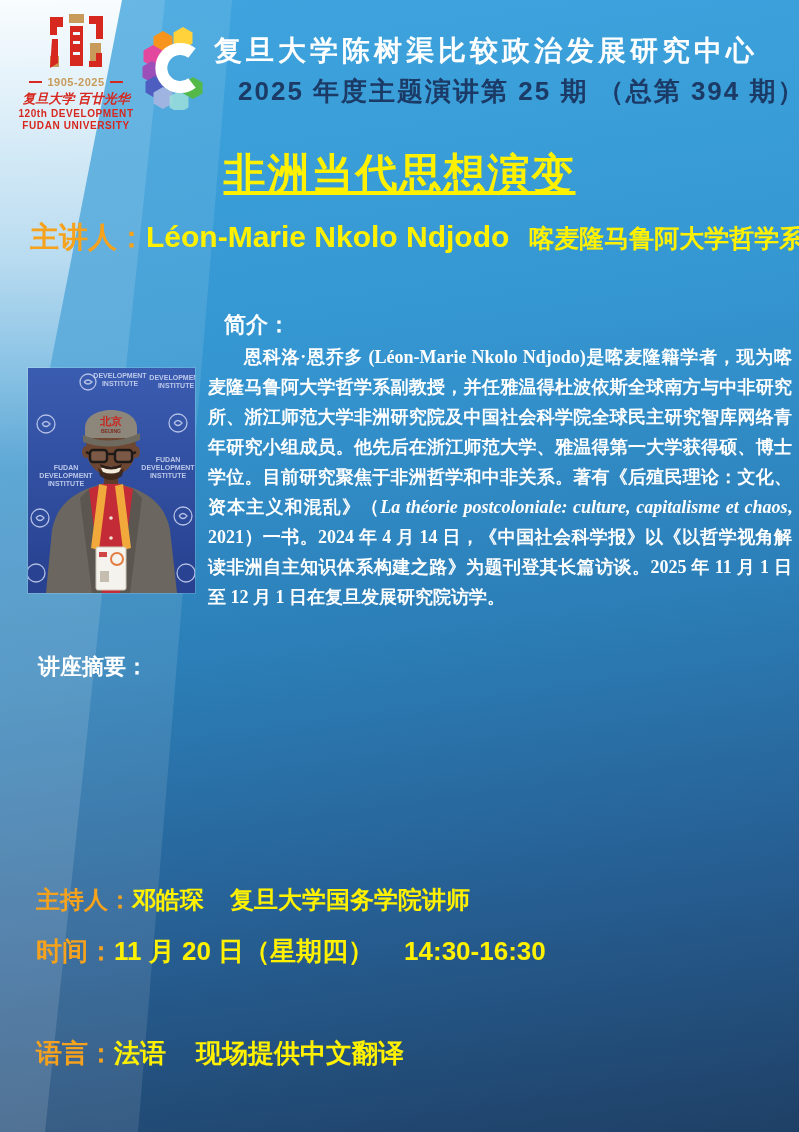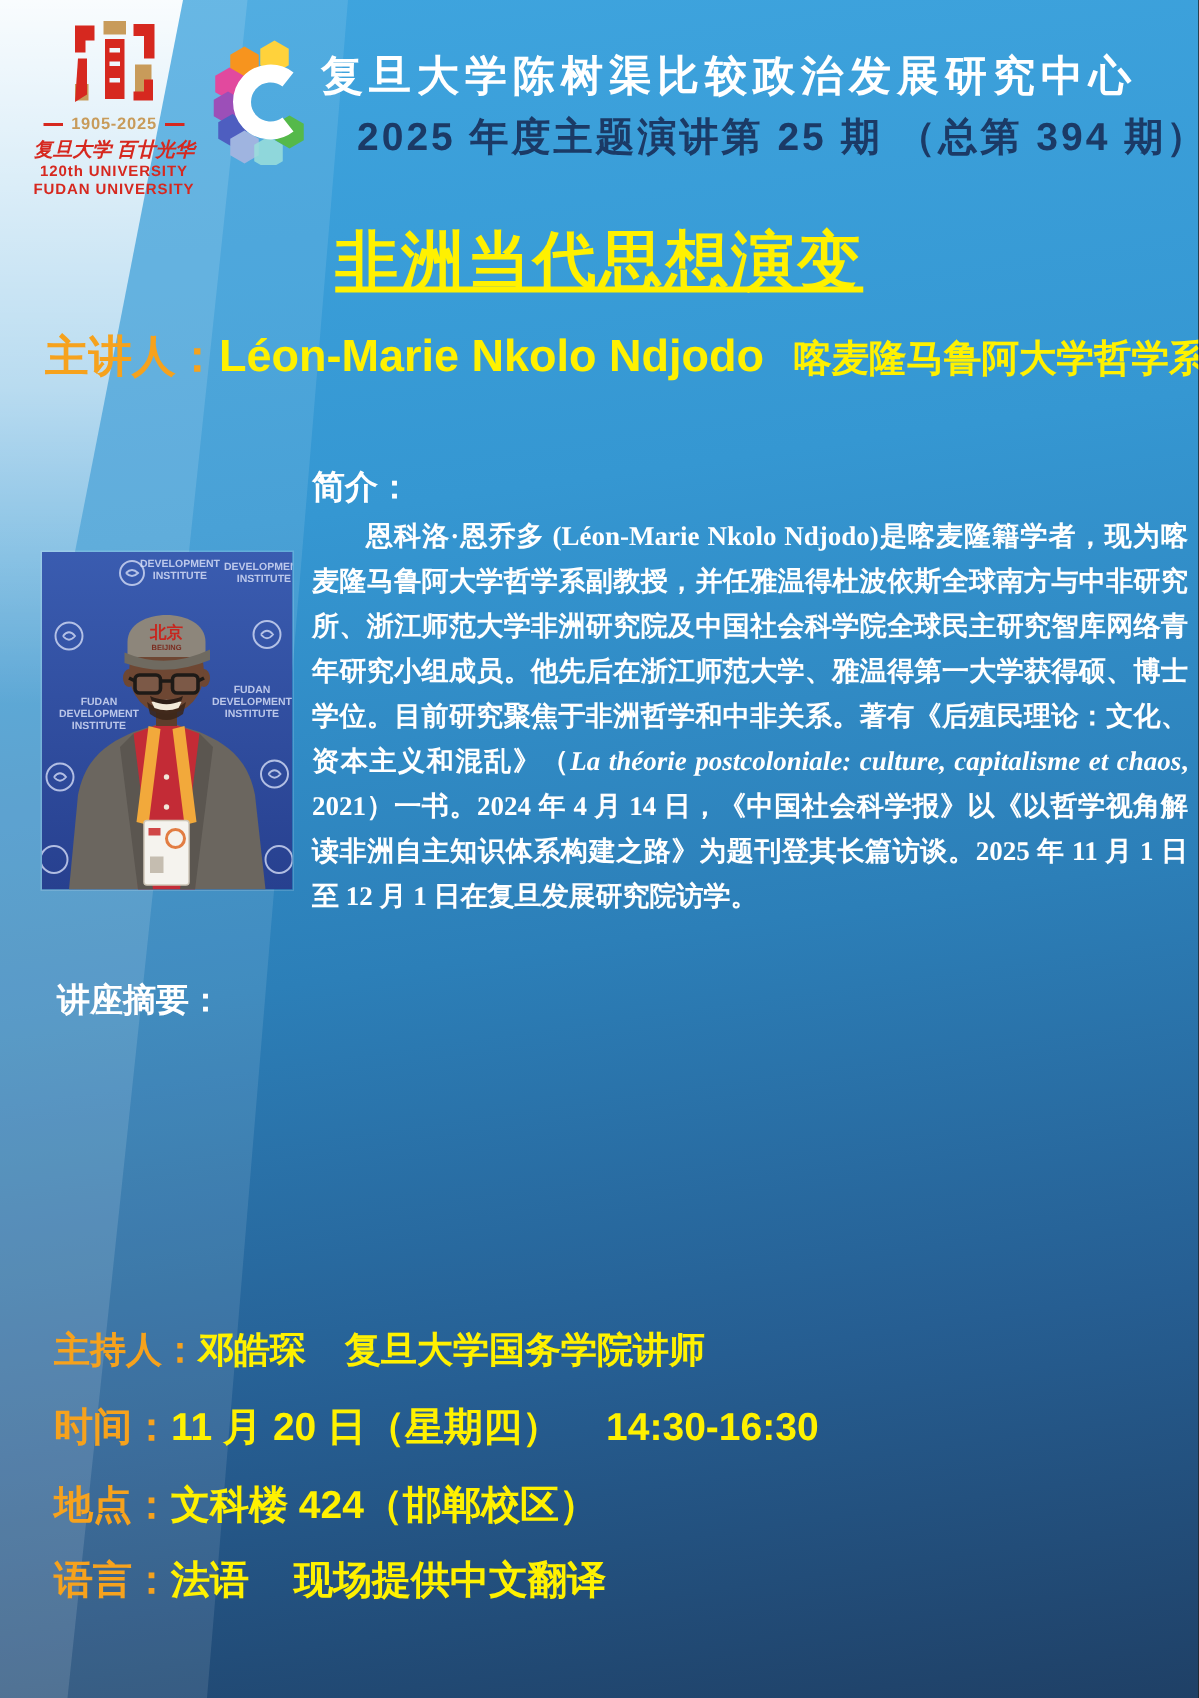--- a/index.html
+++ b/index.html
@@ -25,21 +25,21 @@
   .lecture-title{position:absolute;left:0;right:0;top:146px;text-align:center;color:#FFF100;font-size:42px;font-weight:800;letter-spacing:2px;text-decoration:underline;}
   .speaker-line{position:absolute;left:30px;top:218px;width:765px;white-space:nowrap;}
   .speaker-line .lbl{color:#F6A21D;font-size:29px;font-weight:800;}
   .speaker-line .name{color:#FFF100;font-size:30px;font-weight:800;}
   .speaker-line .affil{color:#FFF100;font-size:25px;font-weight:800;margin-left:20px;}
 
   
   .photo{position:absolute;left:28px;top:368px;width:167px;height:225px;box-shadow:0 0 0 1px rgba(255,255,255,.15);}
 
   
-  .intro-heading{position:absolute;left:208px;top:310px;color:#FFFFFF;font-size:22px;font-weight:bold;font-family:"Liberation Serif",serif;}
+  .intro-heading{position:absolute;left:224px;top:310px;color:#FFFFFF;font-size:22px;font-weight:bold;font-family:"Liberation Serif",serif;}
   .intro-para{
     position:absolute;left:208px;top:342px;width:584px;color:#FFFFFF;
     font-family:"Liberation Serif",serif;font-weight:bold;font-size:18px;line-height:30px;
     text-align:justify;text-indent:2em;
   }
   .intro-para .fr{font-style:italic;}
 
   
   .abstract-heading{position:absolute;left:38px;top:652px;color:#FFFFFF;font-size:22px;font-weight:bold;font-family:"Liberation Serif",serif;}
   .abstract-para{
@@ -89,21 +89,21 @@
         <path d="M45,4 h14 v23 h-7 v-15 h-7 z" fill="#D6281F"></path>
         <path d="M45,55 h13 v-14 h-6 v8 h-7 z" fill="#D6281F"></path>
       </g>
     </svg>
     <div class="years-row">
       <span class="dash"></span>
       <span class="years">1905-2025</span>
       <span class="dash"></span>
     </div>
     <div class="calligraphy">复旦大学 百廿光华</div>
-    <div class="anniv">120th UNIVERSITY</div>
+    <div class="anniv">120th DEVELOPMENT</div>
     <div class="univ">FUDAN UNIVERSITY</div>
   </div>
 
   <svg class="cube-logo" width="62" height="84" viewBox="0 0 62 84">
     <g>
       <polygon points="22,5 31.5,10.5 31.5,21.5 22,27 12.5,21.5 12.5,10.5" fill="#F7941E"></polygon>
       <polygon points="42,1 51.5,6.5 51.5,17.5 42,23 32.5,17.5 32.5,6.5" fill="#FFD23B"></polygon>
       <polygon points="12,19 21.5,24.5 21.5,35.5 12,41 2.5,35.5 2.5,24.5" fill="#E2499E"></polygon>
       <polygon points="11,35 20.5,40.5 20.5,51.5 11,57 1.5,51.5 1.5,40.5" fill="#9C4FB8"></polygon>
       <polygon points="14,50 23.5,55.5 23.5,66.5 14,72 4.5,66.5 4.5,55.5" fill="#4E5EC0"></polygon>
@@ -196,20 +196,17 @@
   <div class="intro-para"><span>恩科洛·恩乔多 (Léon-Marie Nkolo Ndjodo)是喀麦隆籍学者，现为喀麦隆马鲁阿大学哲学系副教授，并任雅温得杜波依斯全球南方与中非研究所、浙江师范大学非洲研究院及中国社会科学院全球民主研究智库网络青年研究小组成员。他先后在浙江师范大学、雅温得第一大学获得硕、博士学位。目前研究聚焦于非洲哲学和中非关系。著有《后殖民理论：文化、资本主义和混乱》（</span><span class="fr">La théorie postcoloniale: culture, capitalisme et chaos</span><span>, 2021）一书。2024 年 4 月 14 日，《中国社会科学报》以《以哲学视角解读非洲自主知识体系构建之路》为题刊登其长篇访谈。2025 年 11 月 1 日至 12 月 1 日在复旦发展研究院访学。</span></div>
 
   <div class="abstract-heading">讲座摘要：</div>
 
   <div class="detail d-host">
     <span class="lbl">主持人：</span><span class="val">邓皓琛</span><span class="gap"></span><span class="val">复旦大学国务学院讲师</span>
   </div>
   <div class="detail d-time">
     <span class="lbl">时间：</span><span class="val">11 月 20 日（星期四）</span><span class="gap"></span><span class="val">14:30-16:30</span>
   </div>
-  <div class="detail d-venue">
-    <span class="lbl">地点：</span><span class="val">文科楼 424（邯郸校区）</span>
-  </div>
   <div class="detail d-lang">
     <span class="lbl">语言：</span><span class="val">法语</span><span class="gap"></span><span class="val">现场提供中文翻译</span>
   </div>
 
 </div>
 
 </body></html>

